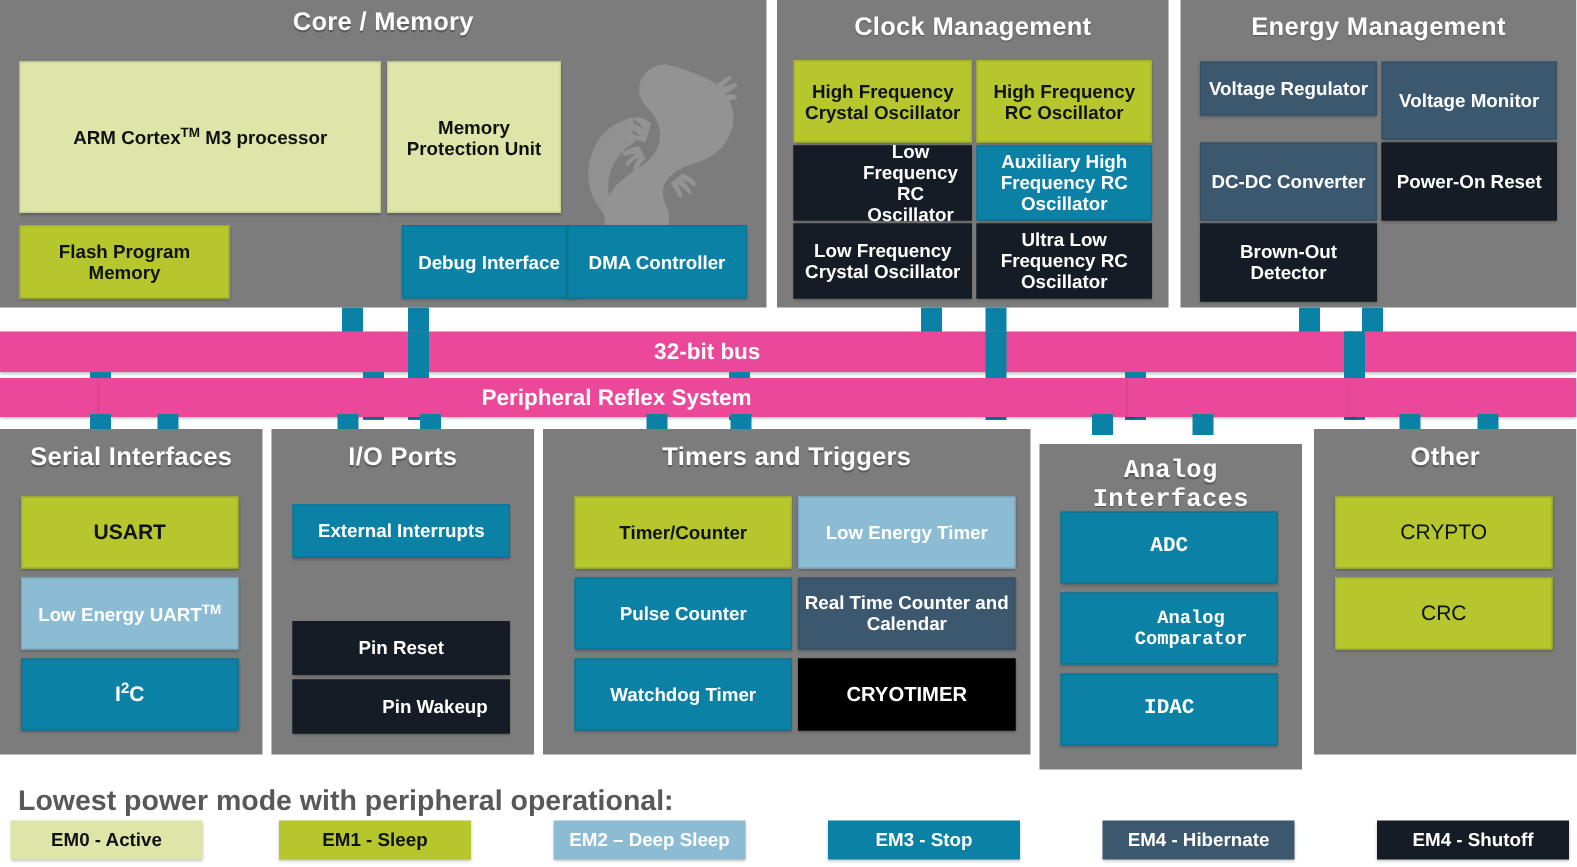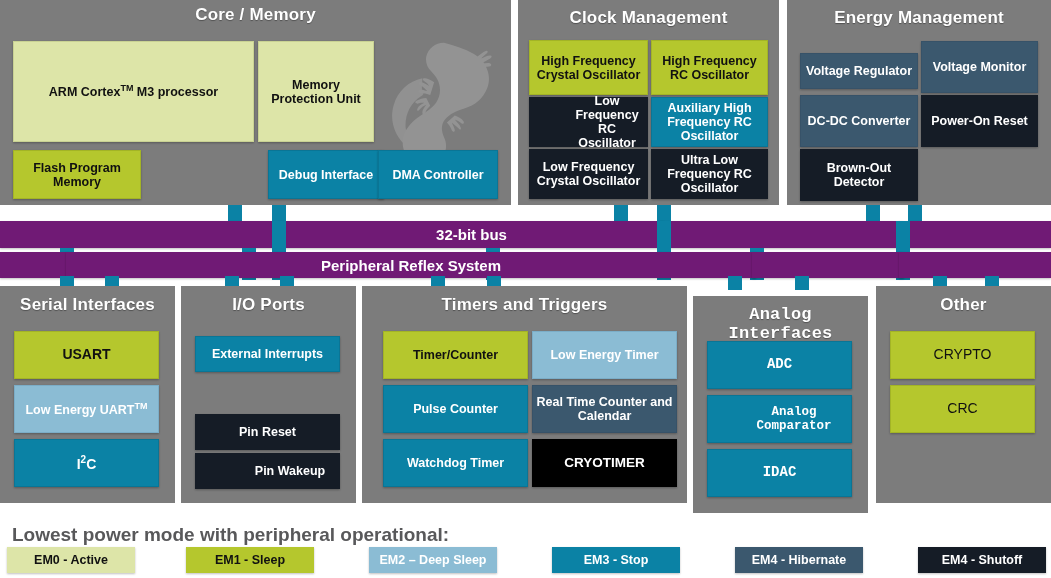--- a/index.html
+++ b/index.html
@@ -33,21 +33,21 @@
   .em0{background:#dde5a8;color:#111111;border-color:#c9d293;}
   .em1{background:#b5c72d;color:#111111;border-color:#a3b425;}
   .em2{background:#8bbcd4;color:#ffffff;border-color:#7badc7;}
   .em3{background:#0b82a5;color:#ffffff;border-color:#0a7595;}
   .em4h{background:#3b586e;color:#ffffff;border-color:#375268;}
   .em4s{background:#151c26;color:#ffffff;border-color:#151c26;}
   .blackblk{background:#000000;color:#ffffff;border-color:#000000;}
 
   
   .bus{
-    position:absolute;background:#701a75;color:#ffffff;
+    position:absolute;background:#ec4899;color:#ffffff;
     font-weight:bold;font-size:15px;
     display:flex;align-items:center;justify-content:center;
     box-shadow:0 1px 2px rgba(0,0,0,.25);
   }
   .stub{position:absolute;background:#0b82a5;}
 
   
   .legend-caption{
     position:absolute;left:12px;top:524px;
     font-size:19px;color:#58585a;font-weight:bold;
@@ -94,21 +94,21 @@
       </svg>
     </div>
 
     <div class="blk em0" style="left:13px;top:41px;width:241px;height:101px;">
       <span>ARM Cortex<sup style="font-size:9px;">TM</sup> M3 processor</span>
     </div>
     <div class="blk em0" style="left:258px;top:41px;width:116px;height:101px;">
       <span>Memory Protection Unit</span>
     </div>
 
-    <div class="blk em1" style="left:13px;top:150px;width:128px;height:49px;">
+    <div class="blk em1" style="left:13px;top:150px;width:140px;height:49px;">
       <span>Flash Program Memory</span>
     </div>
     <div class="blk em3" style="left:268px;top:150px;width:116px;height:49px;">
       <span>Debug Interface</span>
     </div>
     <div class="blk em3" style="left:378px;top:150px;width:120px;height:49px;">
       <span>DMA Controller</span>
     </div>
   </div>
 
@@ -133,21 +133,21 @@
       <span>Low Frequency Crystal Oscillator</span>
     </div>
     <div class="blk em4s" style="left:133px;top:149px;width:117px;height:50px;">
       <span>Ultra Low Frequency RC Oscillator</span>
     </div>
   </div>
 
   <div class="panel" style="left:787px;top:0px;width:264px;height:205px;">
     <div class="panel-title" style="position:absolute;top:8px;">Energy Management</div>
 
-    <div class="blk em4h" style="left:13px;top:53px;width:118px;height:36px;">
+    <div class="blk em4h" style="left:13px;top:41px;width:118px;height:36px;">
       <span>Voltage Regulator</span>
     </div>
     <div class="blk em4h" style="left:134px;top:41px;width:117px;height:52px;">
       <span>Voltage Monitor</span>
     </div>
 
     <div class="blk em4h" style="left:13px;top:95px;width:118px;height:52px;">
       <span>DC-DC Converter</span>
     </div>
     <div class="blk em4s" style="left:134px;top:95px;width:117px;height:52px;">

